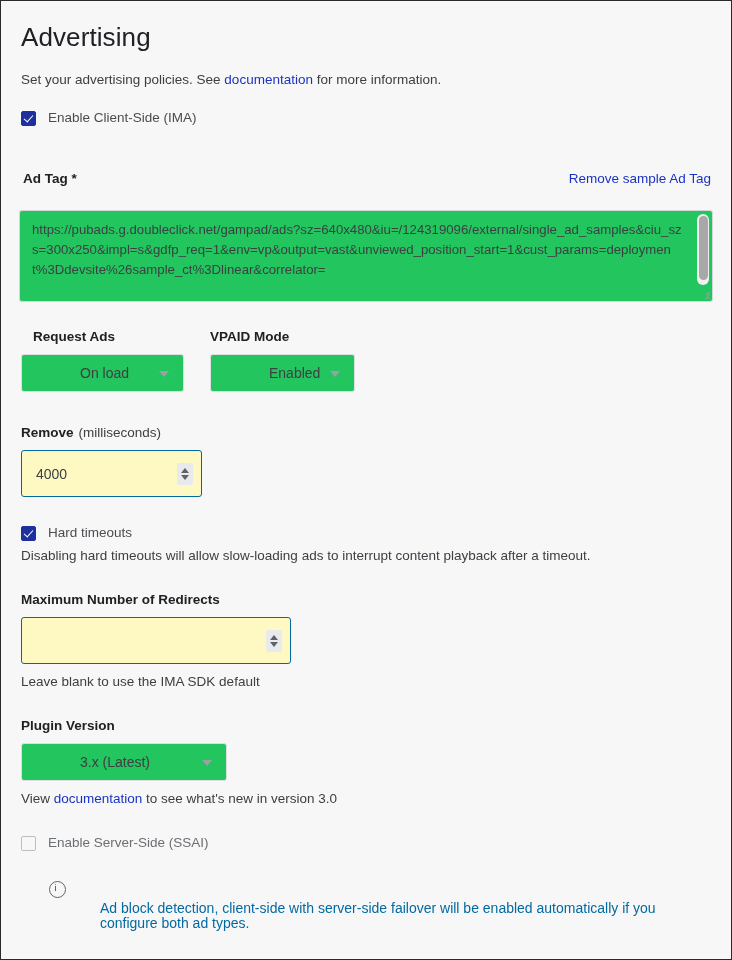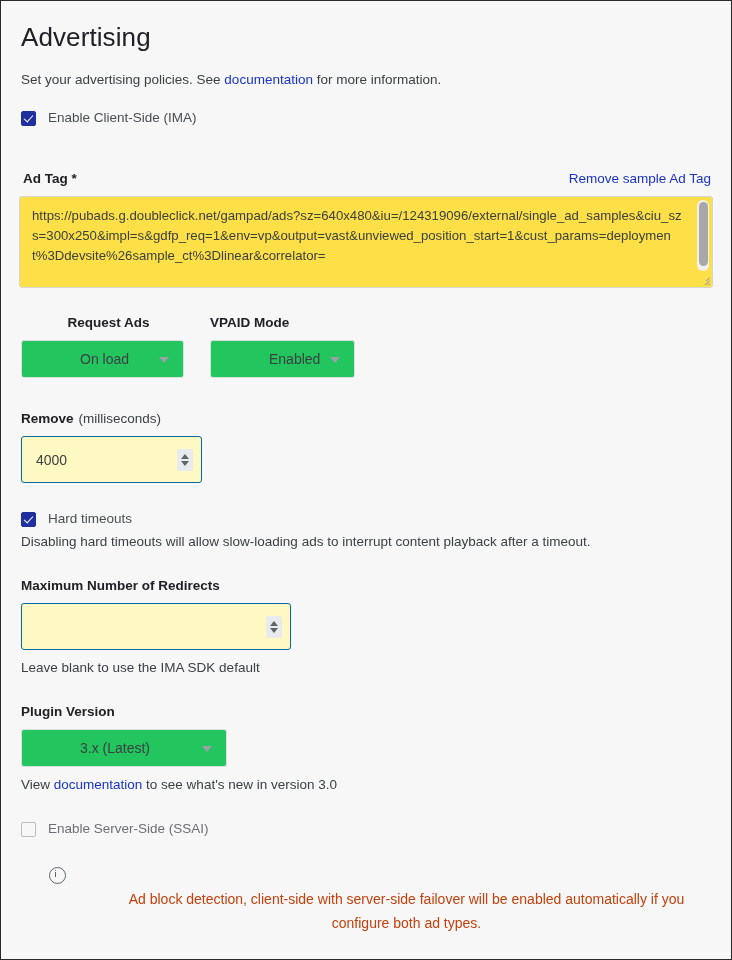--- a/index.html
+++ b/index.html
@@ -118,23 +118,23 @@
     font-size: 13.5px;
     color: #1a33c4;
     text-decoration: none;
     cursor: pointer;
     padding-left: 32px;
   }
 
   
   .ta-wrap {
     position: relative;
-    margin-top: 9px;
+    margin-top: 23px;
     height: 92px;
-    background: #fde047;
+    background: #22c55e;
     border: 1px solid #d4d6d8;
     border-radius: 3px;
     box-sizing: border-box;
   }
   .ta-text {
     position: absolute;
     left: 12px;
     top: 9px;
     right: 28px;
     font-size: 13.2px;
@@ -280,25 +280,24 @@
   .spin i.down { bottom: 5px; border-top: 5px solid #5f6368; }
 
   
   .note {
     display: flex;
     margin-top: 30px;
     margin-left: 30px;
   }
   .note .ntext {
     font-size: 14px;
-    color: #c2410c;
-    line-height: 24px;
+    color: #0369a1;
+    line-height: 15px;
     margin-left: 34px;
     margin-top: 20px;
-    text-align: center;
   }
 </style>
 </head>
 <body>
 
 <div class="page">
 
   <div class="title">Advertising</div>
 
   <div class="subtitle"><span>Set your advertising policies. See </span><a class="link">documentation</a><span> for more information.</span></div>
@@ -321,21 +320,21 @@
     <div class="ta-grip">
         <i></i>
         <i></i>
         <i></i>
       </div>
   </div>
 
 
   <div style="display:flex; margin-top:26px; margin-left:2px;">
     <div style="width:163px;">
-      <div class="field-label" style="margin-left:12px;text-align:center;">Request Ads</div>
+      <div class="field-label" style="margin-left:12px;">Request Ads</div>
       <div class="select" style="margin-top:9px;">
         <span class="val">On load</span>
         <span class="caret"></span>
       </div>
     </div>
     <div style="width:145px; margin-left:26px;">
       <div class="field-label" style="margin-left:0;">VPAID Mode</div>
       <div class="select" style="margin-top:9px;">
         <span class="val">Enabled</span>
         <span class="caret"></span>

